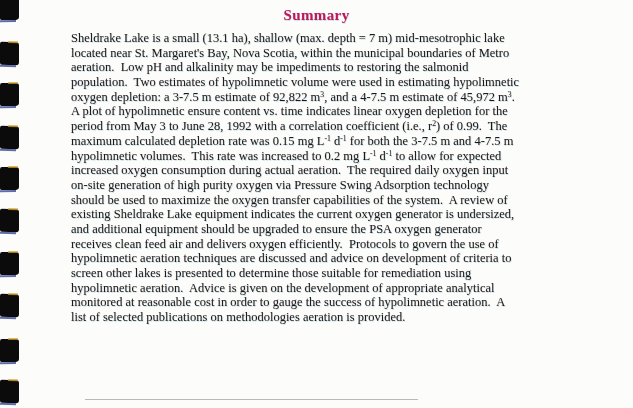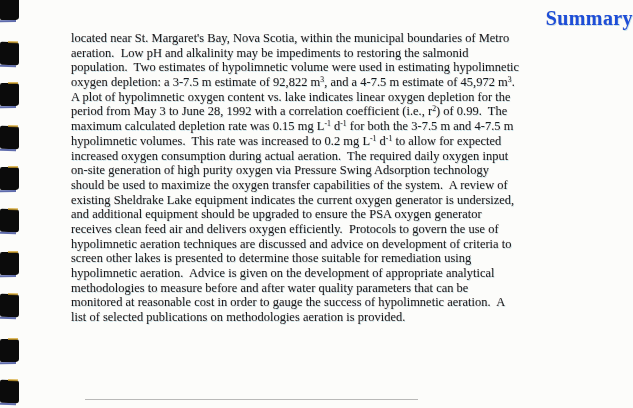--- a/index.html
+++ b/index.html
@@ -15,24 +15,24 @@
     width: 633px;
     height: 408px;
     background: #fcfcfa;
     overflow: hidden;
   }
   .heading {
     position: absolute;
     top: 7px;
     left: 0;
     width: 633px;
-    text-align: right;
-    font-size: 20px;
+    text-align: center;
+    font-size: 15px;
     font-weight: bold;
-    color: #1d4ed8;
+    color: #be185d;
     letter-spacing: 0.4px;
     text-shadow: 0.7px 0.5px 0.4px rgba(0, 130, 170, 0.20),
                  -0.5px -0.4px 0.4px rgba(185, 45, 30, 0.16);
     filter: blur(0.18px);
   }
   .body-text {
     position: absolute;
     top: 31px;
     left: 71px;
     width: 552px;
@@ -97,38 +97,38 @@
   }
 </style>
 </head>
 <body>
 
 <div class="page">
 
   <div class="heading">Summary</div>
 
   <div class="body-text" id="body-lines">
+      <div class="line">Sheldrake Lake is a small (13.1 ha), shallow (max. depth = 7 m) mid-mesotrophic lake</div>
       <div class="line">located near St. Margaret's Bay, Nova Scotia, within the municipal boundaries of Metro</div>
       <div class="line">aeration.  Low pH and alkalinity may be impediments to restoring the salmonid</div>
       <div class="line">population.  Two estimates of hypolimnetic volume were used in estimating hypolimnetic</div>
       <div class="line">oxygen depletion: a 3-7.5 m estimate of 92,822 m<sup>3</sup>, and a 4-7.5 m estimate of 45,972 m<sup>3</sup>.</div>
-      <div class="line">A plot of hypolimnetic oxygen content vs. lake indicates linear oxygen depletion for the</div>
+      <div class="line">A plot of hypolimnetic ensure content vs. time indicates linear oxygen depletion for the</div>
       <div class="line">period from May 3 to June 28, 1992 with a correlation coefficient (i.e., r<sup>2</sup>) of 0.99.  The</div>
       <div class="line">maximum calculated depletion rate was 0.15 mg L<sup>-1</sup> d<sup>-1</sup> for both the 3-7.5 m and 4-7.5 m</div>
       <div class="line">hypolimnetic volumes.  This rate was increased to 0.2 mg L<sup>-1</sup> d<sup>-1</sup> to allow for expected</div>
       <div class="line">increased oxygen consumption during actual aeration.  The required daily oxygen input</div>
       <div class="line">on-site generation of high purity oxygen via Pressure Swing Adsorption technology</div>
       <div class="line">should be used to maximize the oxygen transfer capabilities of the system.  A review of</div>
       <div class="line">existing Sheldrake Lake equipment indicates the current oxygen generator is undersized,</div>
       <div class="line">and additional equipment should be upgraded to ensure the PSA oxygen generator</div>
       <div class="line">receives clean feed air and delivers oxygen efficiently.  Protocols to govern the use of</div>
       <div class="line">hypolimnetic aeration techniques are discussed and advice on development of criteria to</div>
       <div class="line">screen other lakes is presented to determine those suitable for remediation using</div>
       <div class="line">hypolimnetic aeration.  Advice is given on the development of appropriate analytical</div>
-      <div class="line">methodologies to measure before and after water quality parameters that can be</div>
       <div class="line">monitored at reasonable cost in order to gauge the success of hypolimnetic aeration.  A</div>
       <div class="line">list of selected publications on methodologies aeration is provided.</div>
     </div>
 
   <div id="binding-marks">
       <div class="binding-mark" style="top: -3px;"></div>
       <div class="binding-mark" style="top: 42px;"></div>
       <div class="binding-mark" style="top: 83px;"></div>
       <div class="binding-mark" style="top: 126px;"></div>
       <div class="binding-mark" style="top: 167px;"></div>

